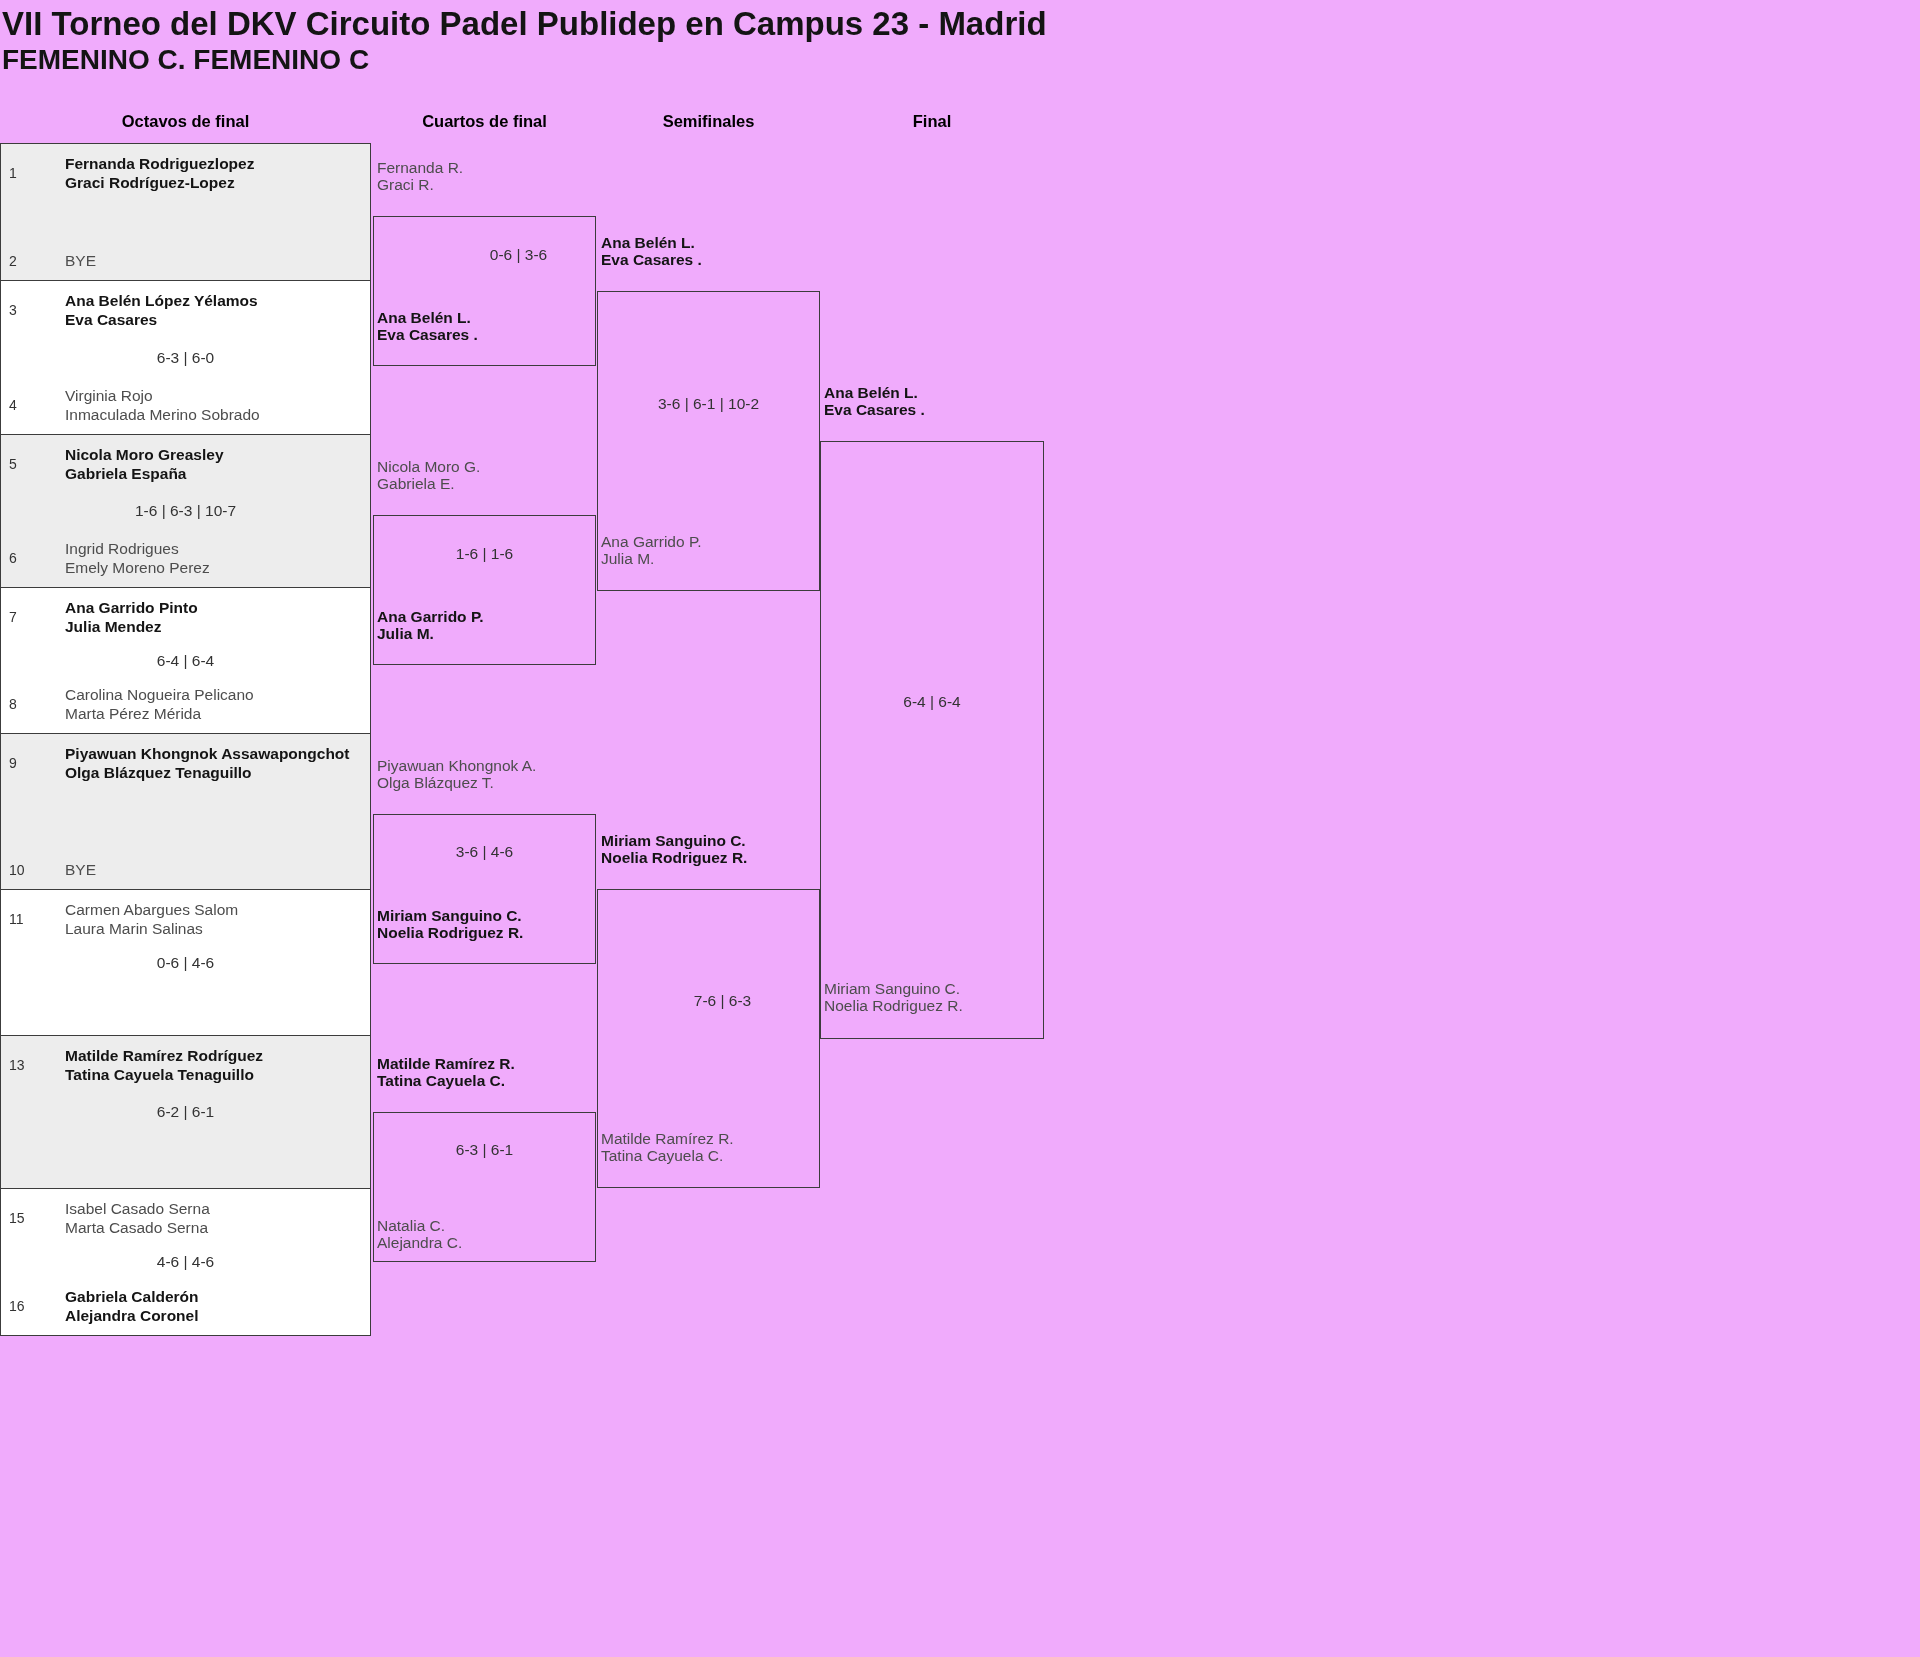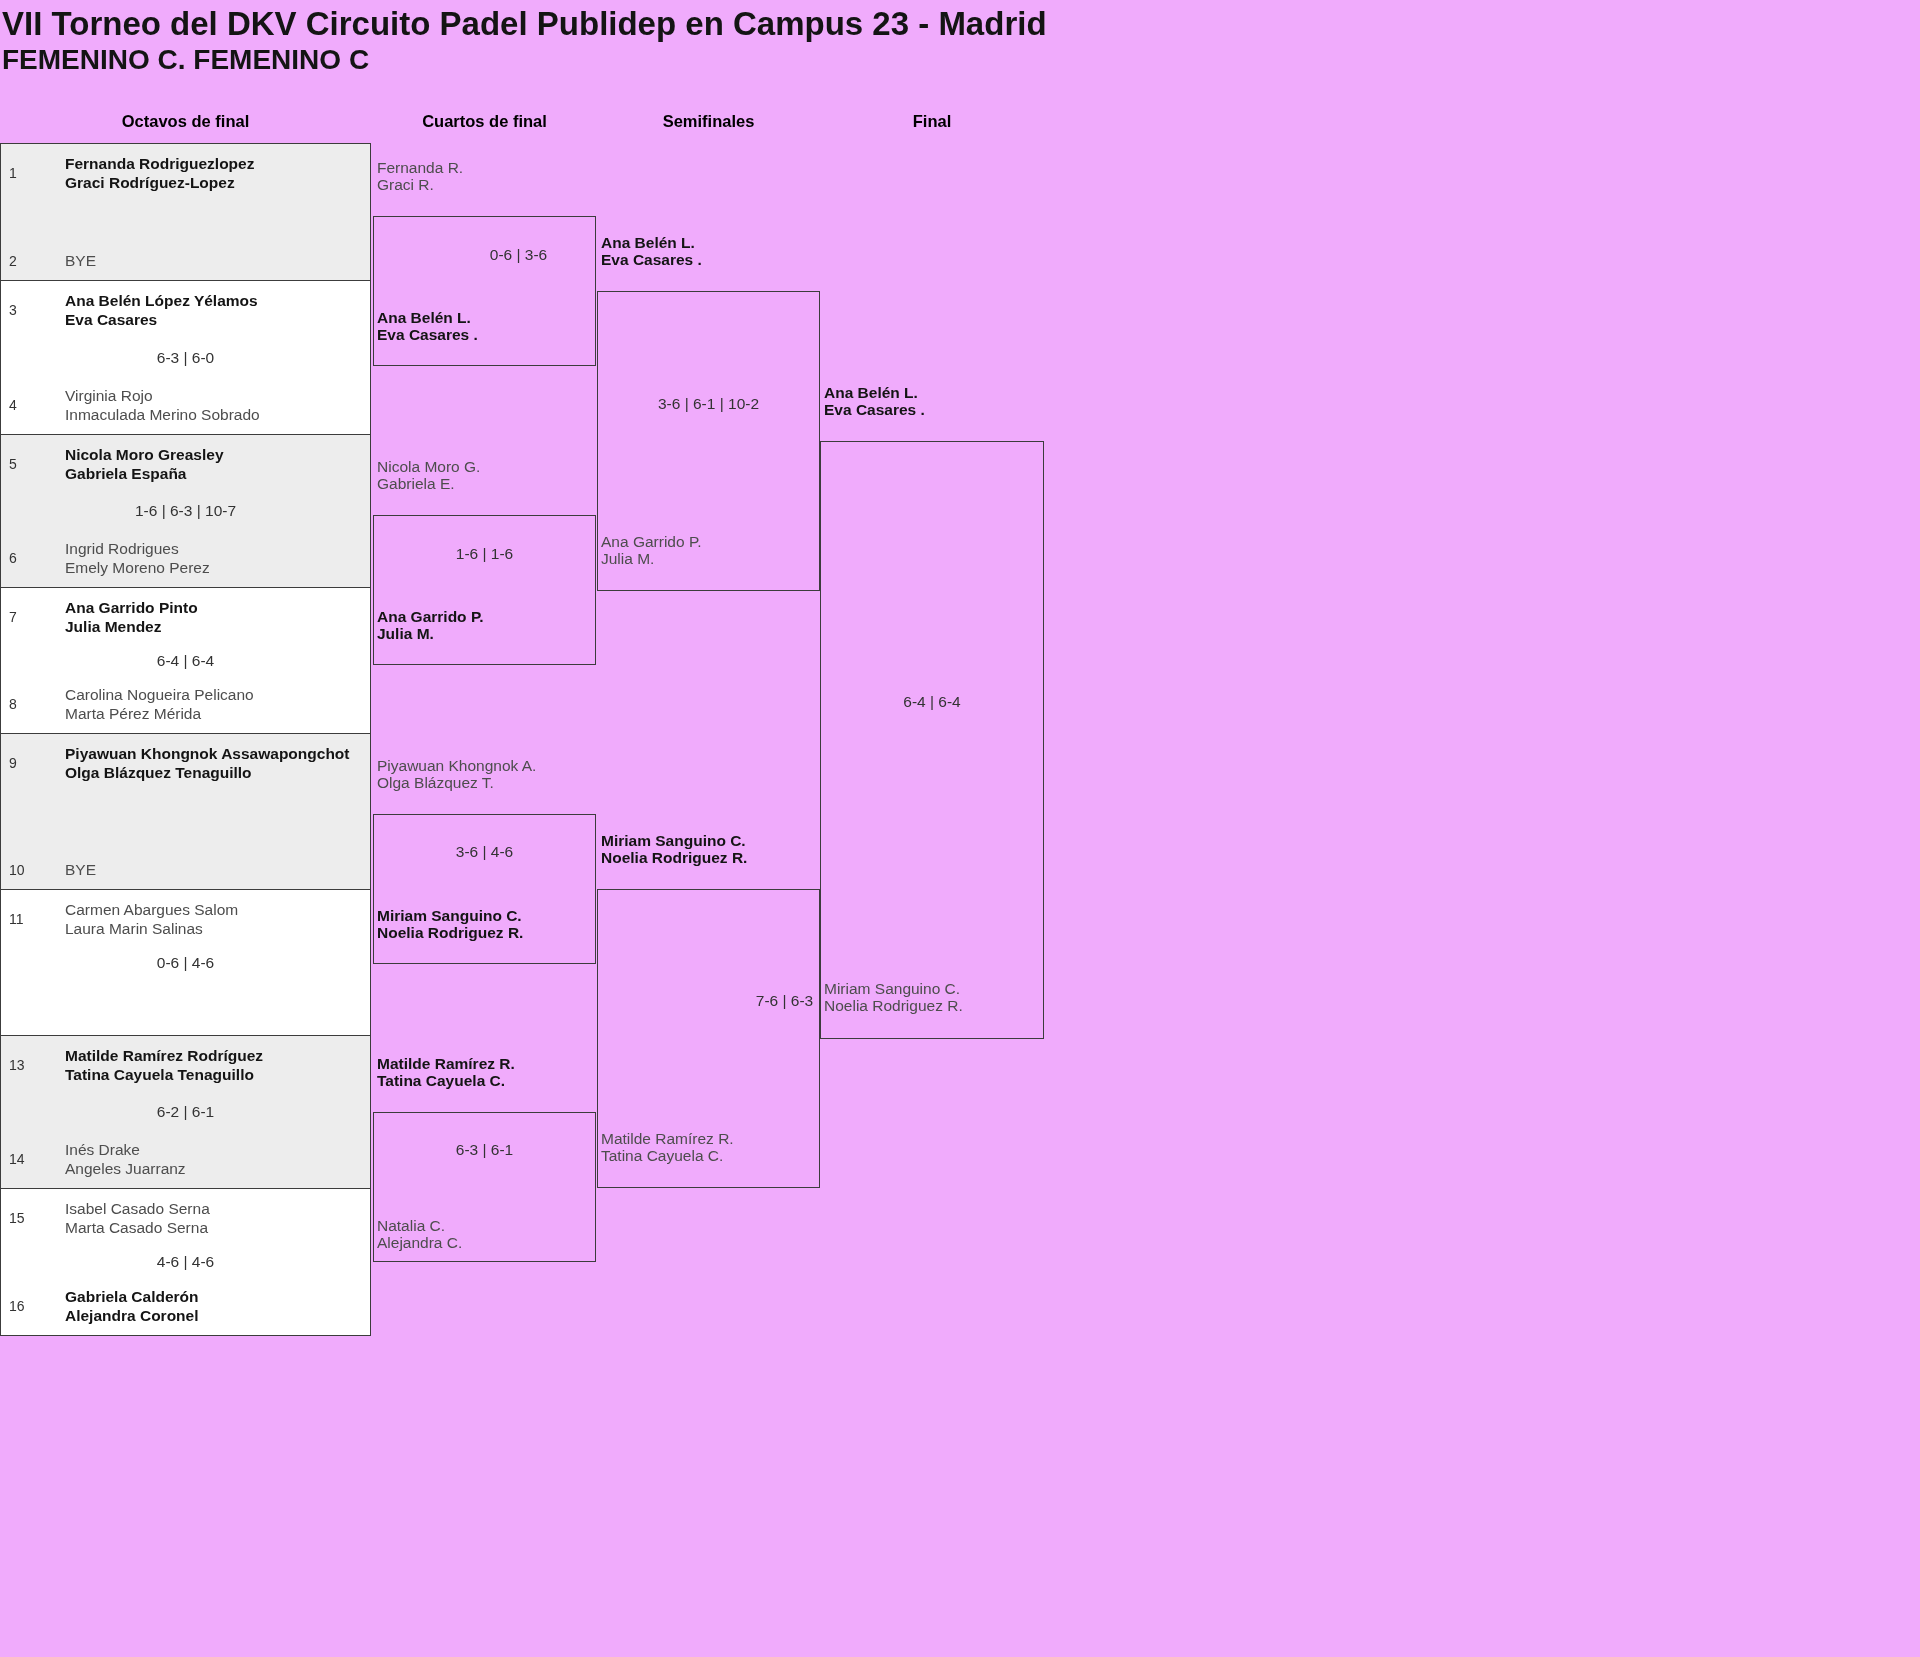--- a/index.html
+++ b/index.html
@@ -233,27 +233,20 @@
 
   <div class="r1box alt" style="top:1035px;height:154px;">
     <div class="team t-top winner">
       <span class="seed">13</span>
       <span class="names">
         <div>Matilde Ramírez Rodríguez</div>
         <div>Tatina Cayuela Tenaguillo</div>
       </span>
     </div>
     <div class="score">6-2 | 6-1</div>
-    <div class="team t-bottom">
-      <span class="seed">14</span>
-      <span class="names">
-        <div>Inés Drake</div>
-        <div>Angeles Juarranz</div>
-      </span>
-    </div>
   </div>
 
   <div class="r1box" style="top:1188px;height:148px;">
     <div class="team t-top">
       <span class="seed">15</span>
       <span class="names">
         <div>Isabel Casado Serna</div>
         <div>Marta Casado Serna</div>
       </span>
     </div>
@@ -320,21 +313,21 @@
   <div class="label" style="left:601px;top:533px;">
     <div>Ana Garrido P.</div>
     <div>Julia M.</div>
   </div>
 
   <div class="mbox" style="left:597px;top:889px;width:223px;height:299px;"></div>
   <div class="label winner" style="left:601px;top:832px;">
     <div>Miriam Sanguino C.</div>
     <div>Noelia Rodriguez R.</div>
   </div>
-  <div class="mscore" style="left:626px;top:992px;width:251px;padding-left:33px;">7-6 | 6-3</div>
+  <div class="mscore" style="left:597px;top:992px;width:251px;">7-6 | 6-3</div>
   <div class="label" style="left:601px;top:1130px;">
     <div>Matilde Ramírez R.</div>
     <div>Tatina Cayuela C.</div>
   </div>
 
   <div class="mbox" style="left:820px;top:441px;width:224px;height:598px;"></div>
   <div class="label winner" style="left:824px;top:384px;">
     <div>Ana Belén L.</div>
     <div>Eva Casares .</div>
   </div>

